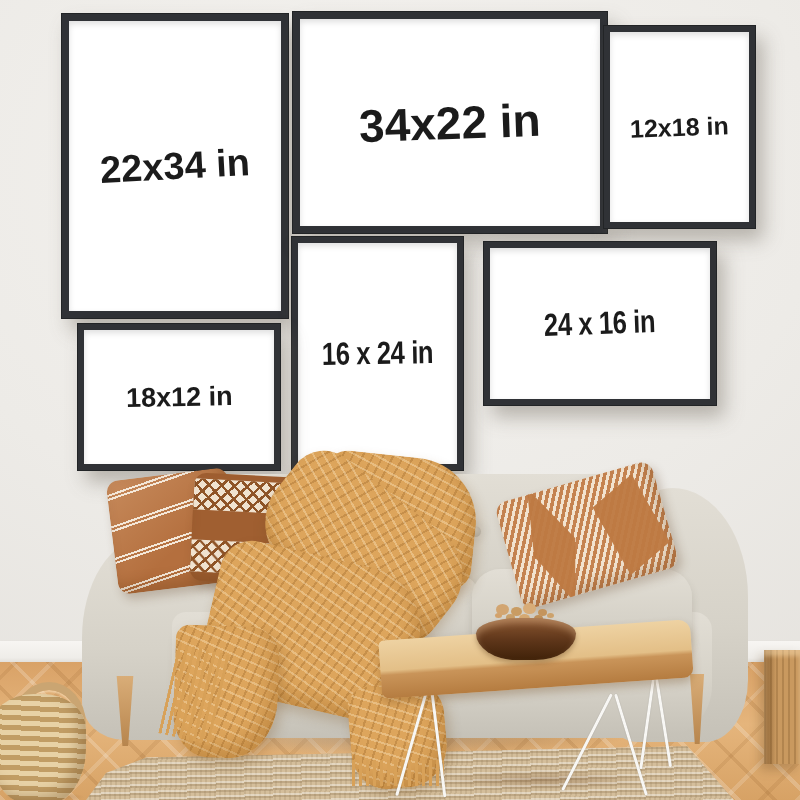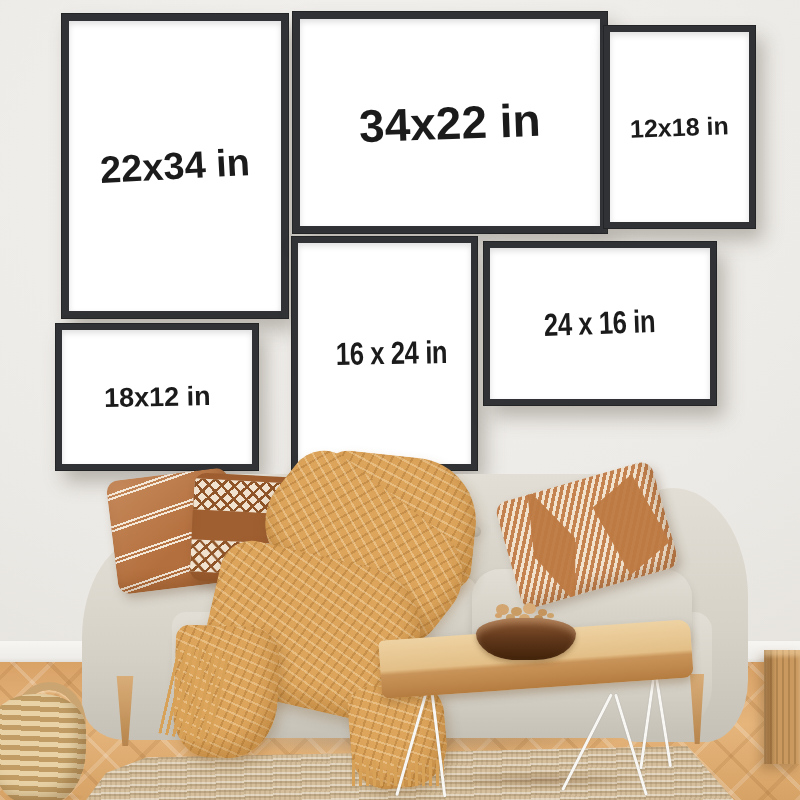--- a/index.html
+++ b/index.html
@@ -116,27 +116,27 @@
 
   <div class="frame" style="left:62px;top:14px;width:212px;height:290px;">
     <span class="label lbl-a">22x34 in</span>
   </div>
   <div class="frame" style="left:293px;top:12px;width:300px;height:207px;">
     <span class="label lbl-b">34x22 in</span>
   </div>
   <div class="frame" style="left:604px;top:26px;width:139px;height:190px;border-width:6px;">
     <span class="label lbl-c">12x18 in</span>
   </div>
-  <div class="frame" style="left:292px;top:237px;width:159px;height:221px;border-width:6px;padding-left:14px;">
+  <div class="frame" style="left:292px;top:237px;width:159px;height:221px;border-width:6px;">
     <span class="label lbl-d">16 x 24 in</span>
   </div>
   <div class="frame" style="left:484px;top:242px;width:220px;height:151px;border-width:6px;">
     <span class="label lbl-e">24 x 16 in</span>
   </div>
-  <div class="frame" style="left:56px;top:324px;width:190px;height:134px;border-width:6px;">
+  <div class="frame" style="left:78px;top:324px;width:190px;height:134px;border-width:6px;">
     <span class="label lbl-f">18x12 in</span>
   </div>
 
   <div class="wood-block"></div>
 
   <div class="rug"></div>
 
   <div class="sofa-shadow"></div>
   <div class="sofa-piece" style="left:190px;top:474px;width:470px;height:185px;border-radius:36px 36px 0 0;"></div>
   <div class="abs" style="left:468px;top:492px;width:2px;height:118px;background:rgba(90,85,75,.14);"></div>

